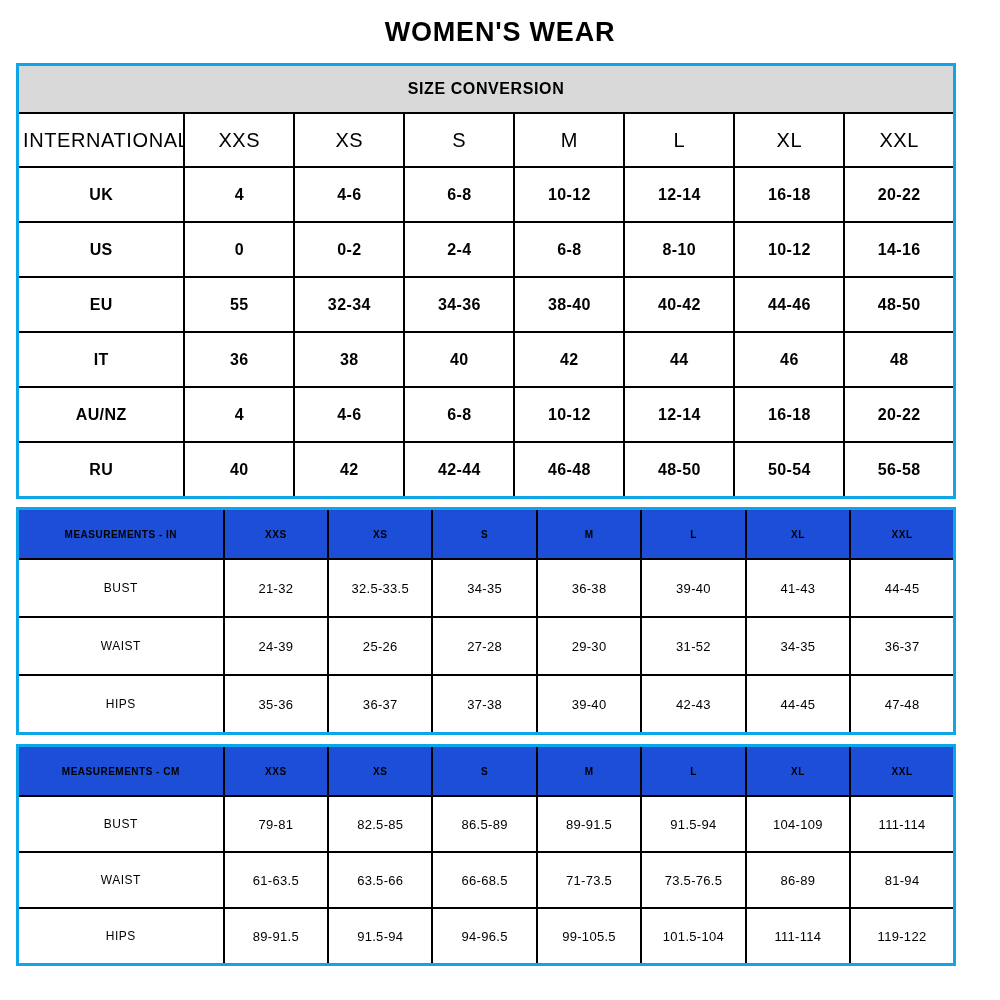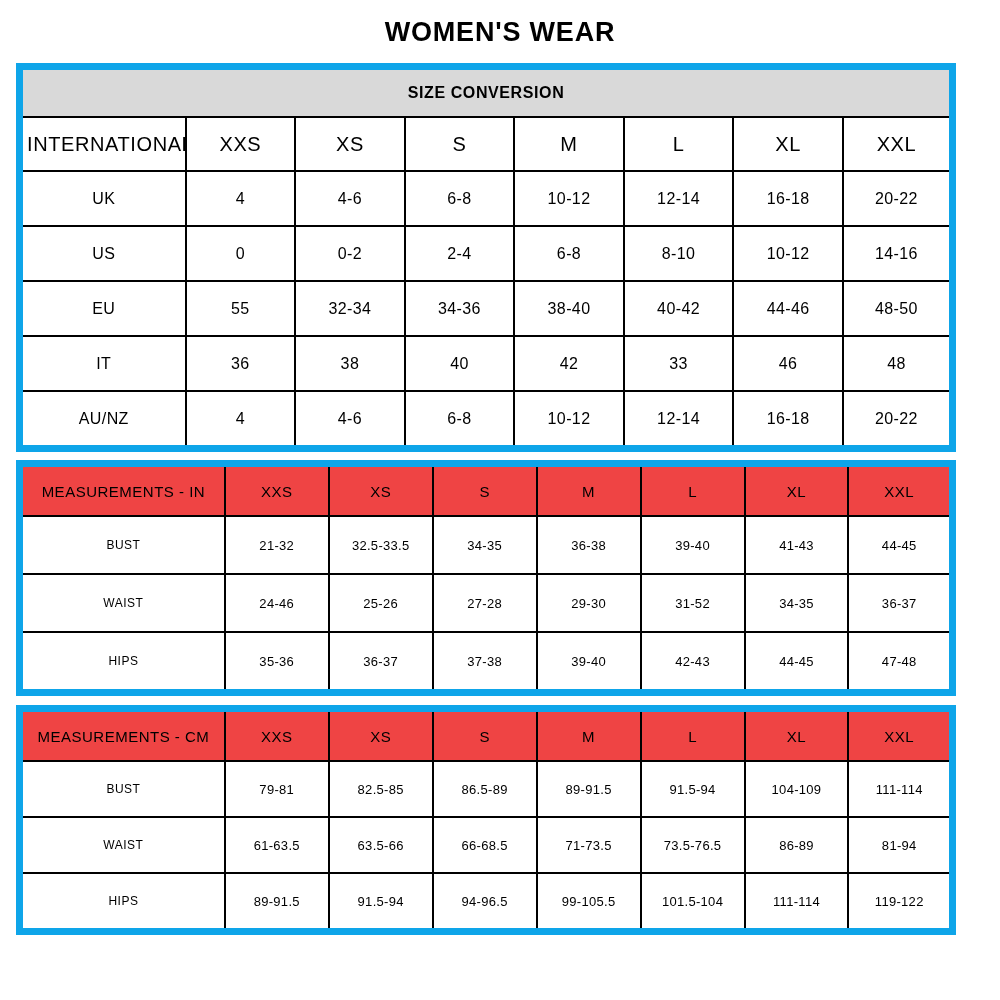--- a/index.html
+++ b/index.html
@@ -22,21 +22,21 @@
     font-size: 27px;
     font-weight: 700;
     letter-spacing: 0.8px;
     margin: 0;
     padding: 17px 0 15px 0;
   }
   table {
     width: 940px;
     border-collapse: collapse;
     table-layout: fixed;
-    border: 7px solid #0ea5e9;
+    border: 3px solid #0ea5e9;
   }
   th, td {
     border: 2px solid #000000;
     text-align: center;
     vertical-align: middle;
     padding: 0 4px;
     overflow: hidden;
     background: #ffffff;
   }
   
@@ -49,33 +49,33 @@
     letter-spacing: 0.6px;
   }
   .t1 .header-row th {
     height: 52px;
     font-weight: 400;
     font-size: 20px;
     letter-spacing: 0.6px;
   }
   .t1 tbody th, .t1 tbody td {
     height: 53px;
-    font-weight: 400;
+    font-weight: 700;
     font-size: 16px;
     letter-spacing: 0.4px;
   }
   .t1 col.label-col { width: 17.8%; }
   .t1 col.size-col  { width: 11.743%; }
   
   .t2 { margin-bottom: 9px; }
   .t2 .header-row th, .t3 .header-row th {
-    background: #ef4444;
+    background: #1d4ed8;
     height: 48px;
-    font-weight: 400;
-    font-size: 15px;
+    font-weight: 700;
+    font-size: 10px;
     letter-spacing: 0.5px;
   }
   .t2 tbody th, .t3 tbody th {
     font-weight: 400;
     font-size: 12px;
     letter-spacing: 0.5px;
   }
   .t2 tbody th, .t2 tbody td { height: 56px; }
   .t3 tbody th, .t3 tbody td { height: 54px; }
   .t2 tbody td, .t3 tbody td {
@@ -149,33 +149,43 @@
           <td>40-42</td>
           <td>44-46</td>
           <td>48-50</td>
         </tr>
         <tr>
           <th>IT</th>
           <td>36</td>
           <td>38</td>
           <td>40</td>
           <td>42</td>
-          <td>33</td>
+          <td>44</td>
           <td>46</td>
           <td>48</td>
         </tr>
         <tr>
           <th>AU/NZ</th>
           <td>4</td>
           <td>4-6</td>
           <td>6-8</td>
           <td>10-12</td>
           <td>12-14</td>
           <td>16-18</td>
           <td>20-22</td>
+        </tr>
+        <tr>
+          <th>RU</th>
+          <td>40</td>
+          <td>42</td>
+          <td>42-44</td>
+          <td>46-48</td>
+          <td>48-50</td>
+          <td>50-54</td>
+          <td>56-58</td>
         </tr>
       </tbody>
   </table>
 
   <table class="t2">
     <colgroup>
       <col class="label-col">
       <col class="size-col">
         <col class="size-col">
         <col class="size-col">
@@ -202,21 +212,21 @@
           <td>21-32</td>
           <td>32.5-33.5</td>
           <td>34-35</td>
           <td>36-38</td>
           <td>39-40</td>
           <td>41-43</td>
           <td>44-45</td>
         </tr>
         <tr>
           <th>WAIST</th>
-          <td>24-46</td>
+          <td>24-39</td>
           <td>25-26</td>
           <td>27-28</td>
           <td>29-30</td>
           <td>31-52</td>
           <td>34-35</td>
           <td>36-37</td>
         </tr>
         <tr>
           <th>HIPS</th>
           <td>35-36</td>

